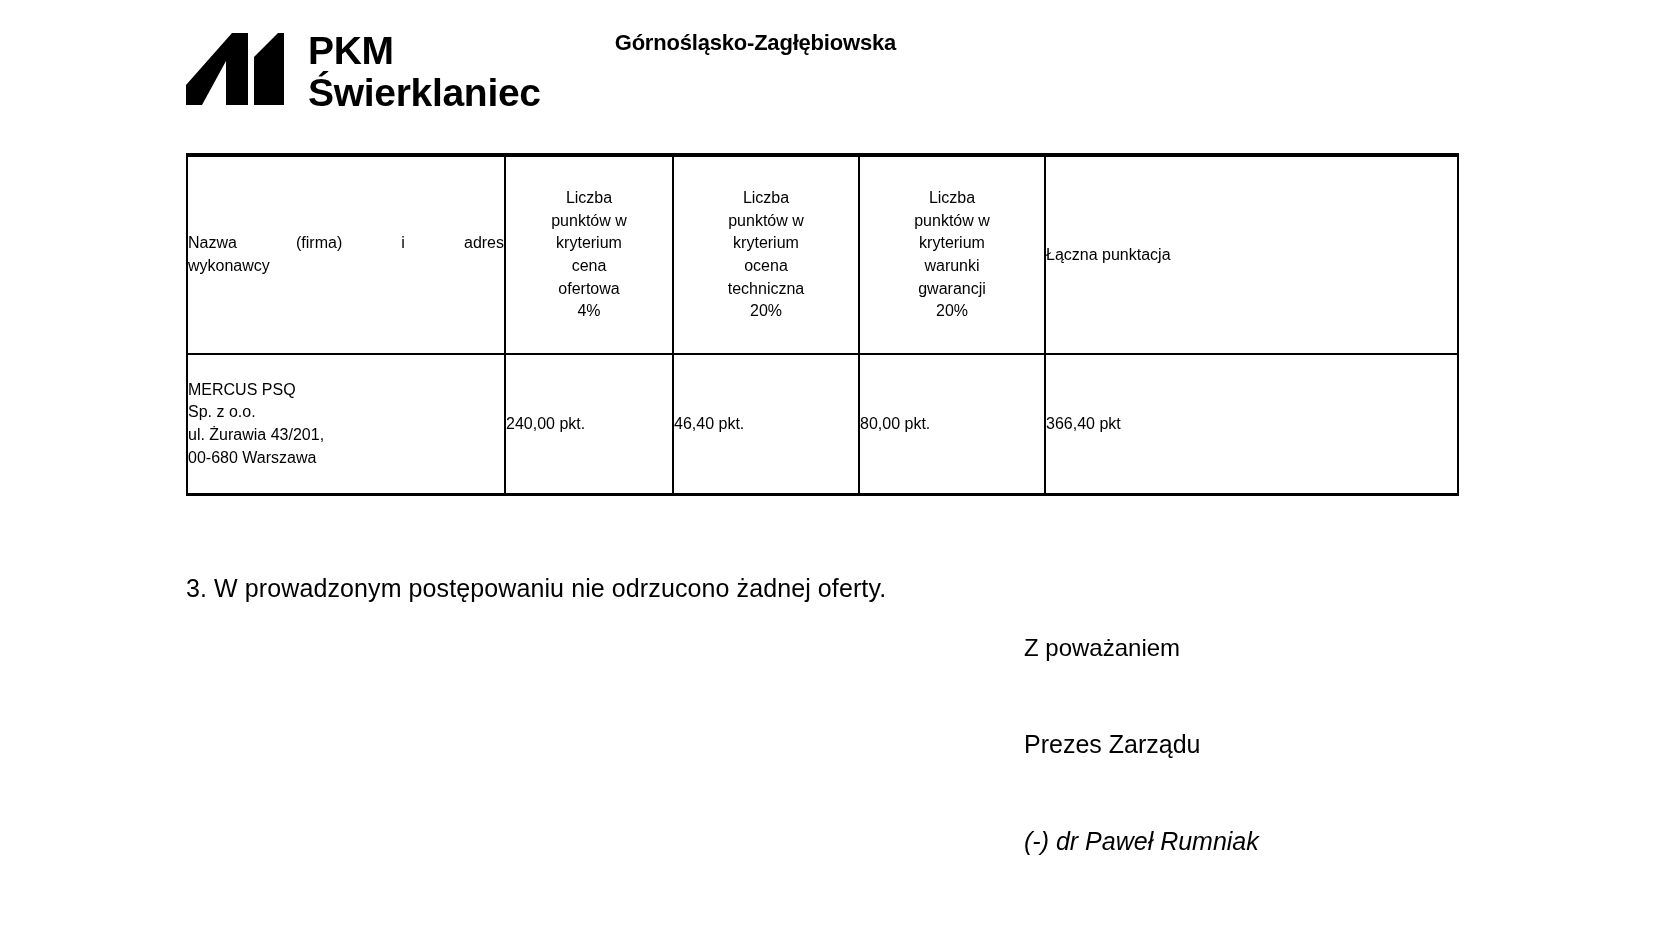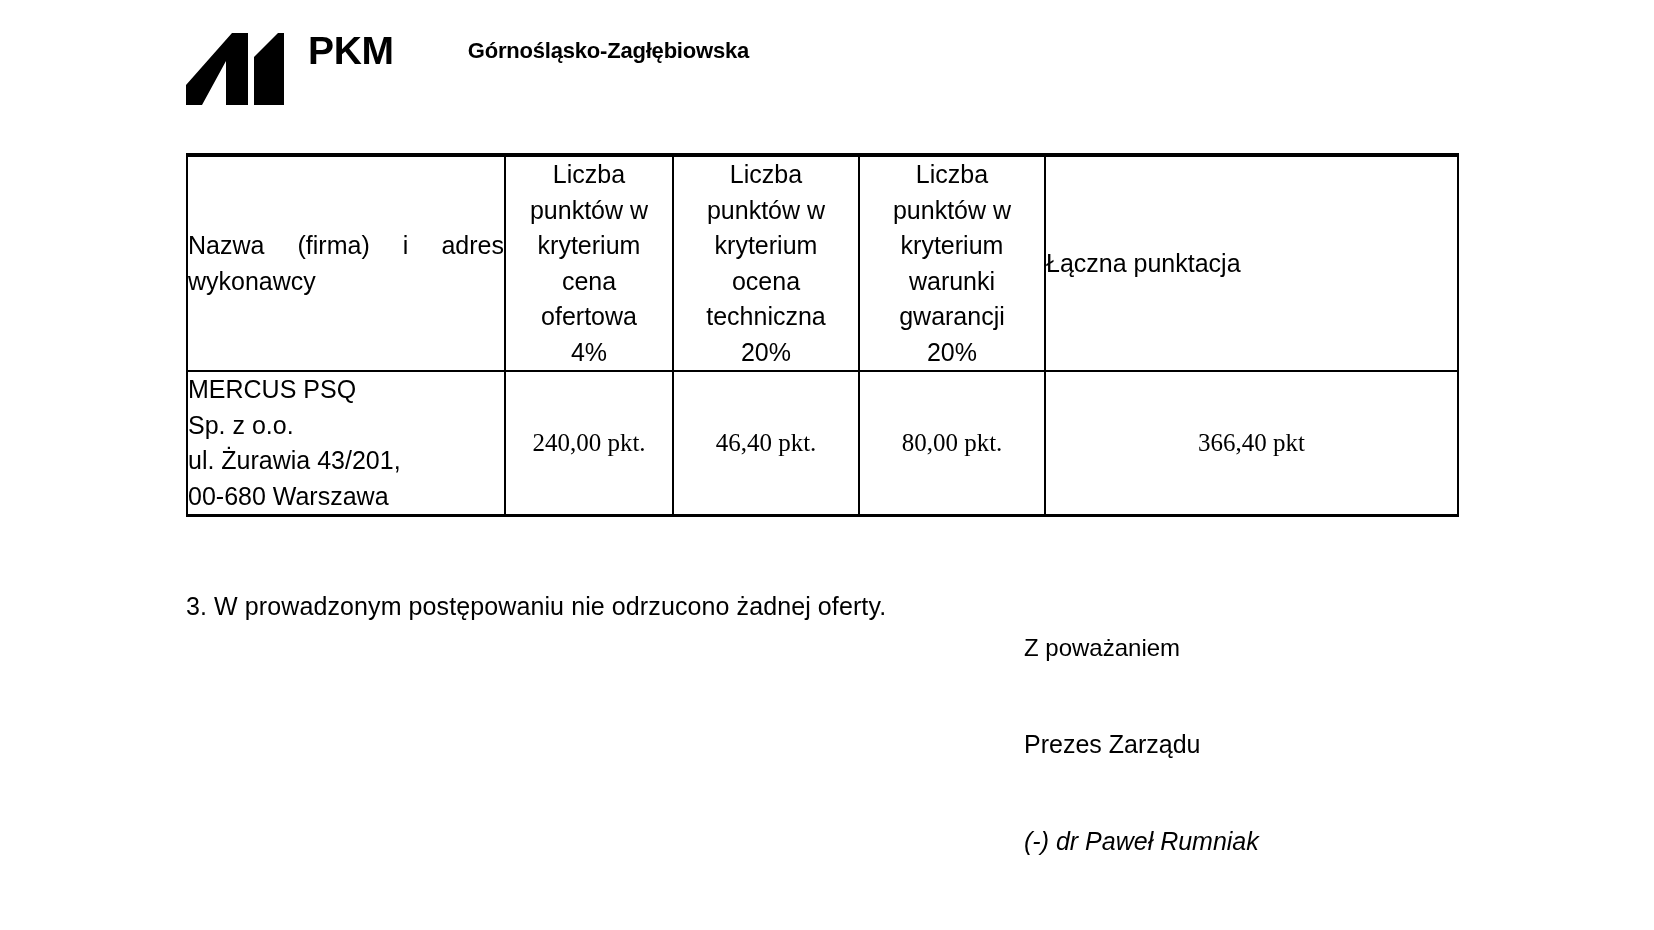--- a/index.html
+++ b/index.html
@@ -38,42 +38,41 @@
   .logo-wordmark {
     margin-left: 24px;
     line-height: 1.08;
     font-size: 39px;
     font-weight: bold;
     letter-spacing: -0.3px;
     white-space: nowrap;
   }
   .metropolia {
     margin-left: 74px;
-    margin-top: 8px;
     font-size: 22px;
     font-weight: bold;
     line-height: 1.22;
     letter-spacing: -0.2px;
     white-space: nowrap;
   }
 
   
   .results-table {
     position: absolute;
     left: 186px;
     top: 153px;
     width: 1271px;
     border-collapse: collapse;
     table-layout: fixed;
   }
   .results-table td {
     border: 2px solid #000000;
     padding: 0;
     vertical-align: middle;
-    font-size: 25px;
+    font-size: 16px;
     line-height: 1.42;
     margin-top: 41px;
   }
   .results-table .outer-top { border-top-width: 4px; }
   .results-table .outer-bottom { border-bottom-width: 3px; }
 
   .col-name    { width: 318px; }
   .col-price   { width: 168px; }
   .col-tech    { width: 186px; }
   .col-warr    { width: 186px; }
@@ -97,30 +96,29 @@
     padding: 0 6px;
   }
 
   .cell-name {
     padding: 10px 12px 12px 12px;
     height: 138px;
     vertical-align: top;
     line-height: 1.42;
   }
   .cell-value {
-    text-align: center;
+    text-align: left;
     padding: 0 4px;
-    font-family: Liberation Serif, serif;
   }
 
   
   .para-3 {
     position: absolute;
     left: 186px;
-    top: 592px;
+    top: 574px;
     font-size: 25px;
     letter-spacing: 0.1px;
     white-space: nowrap;
   }
 
   
   .sign-regards {
     position: absolute;
     left: 1024px;
     top: 634px;
@@ -149,20 +147,21 @@
 
 <div class="letterhead">
 
   <div class="logo-block">
     <svg class="logo-mark" viewBox="0 0 98 72">
       <polygon points="0,72 0,52 46,0 62,0 62,72 40,72 40,28 16,72" fill="#000000"></polygon>
       <polygon points="68,72 68,24 92,0 98,0 98,72" fill="#000000"></polygon>
     </svg>
     <div class="logo-wordmark">
       <div>PKM</div>
+      <div>Świerklaniec</div>
     </div>
   </div>
 
   <div class="metropolia">
     <div>Górnośląsko-Zagłębiowska</div>
   </div>
 
 </div>
 
 <table class="results-table">

